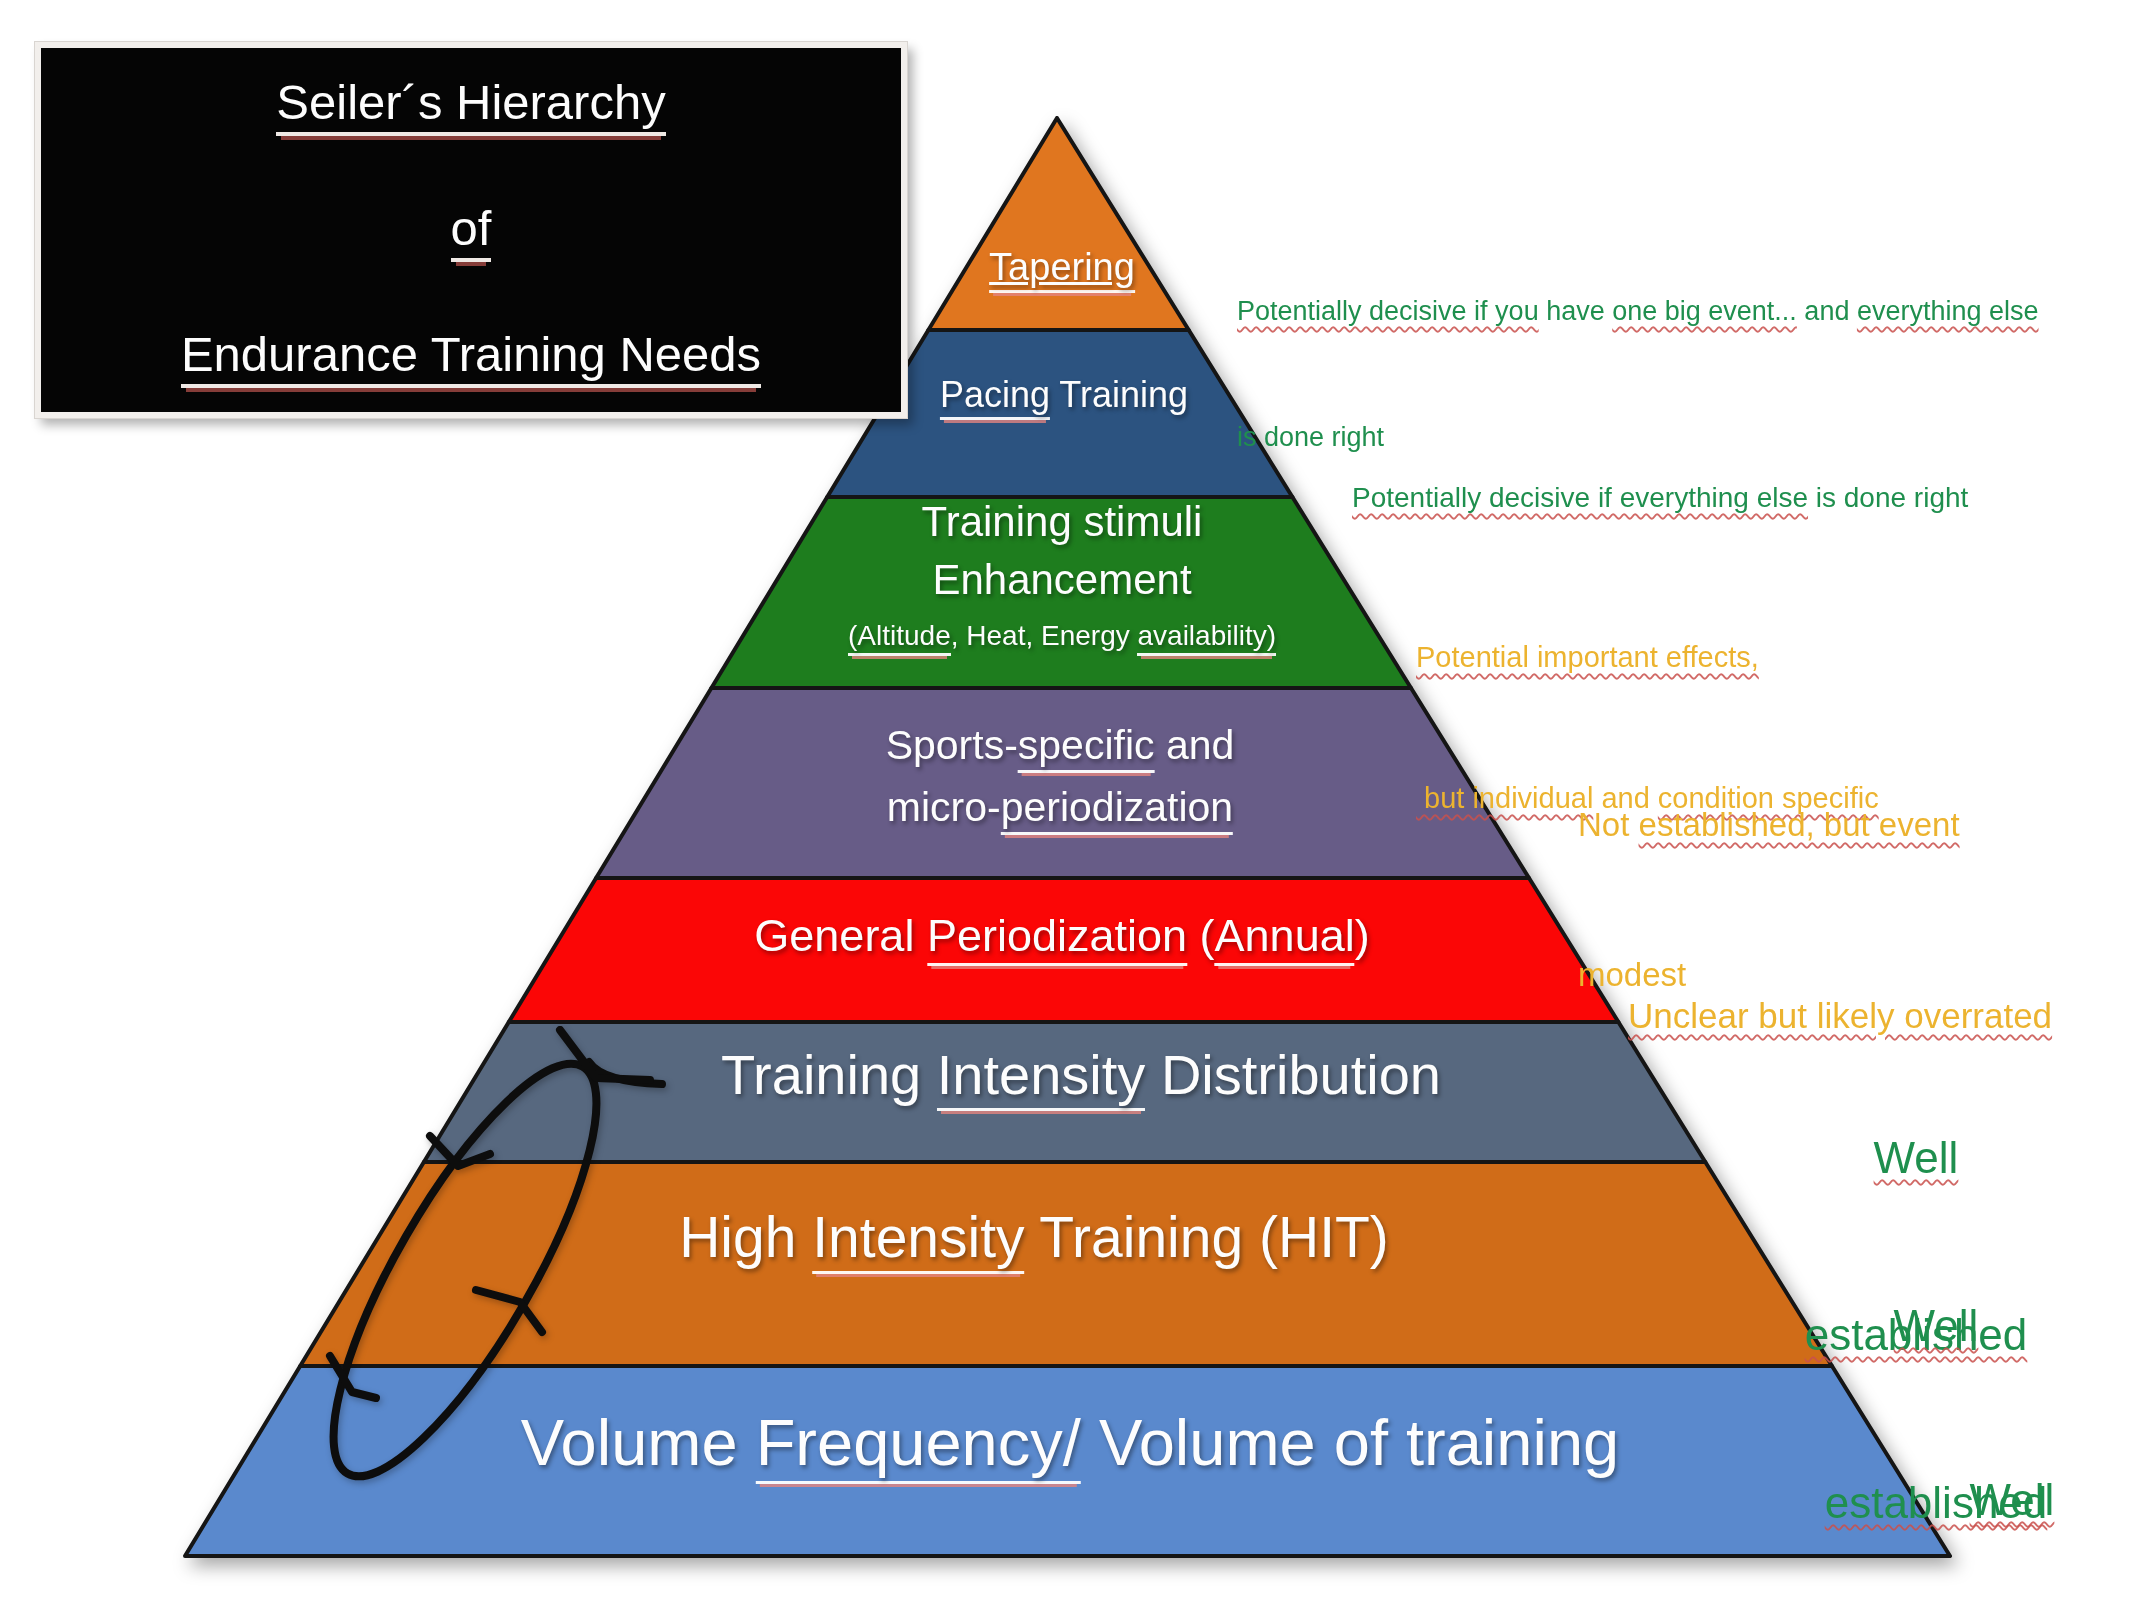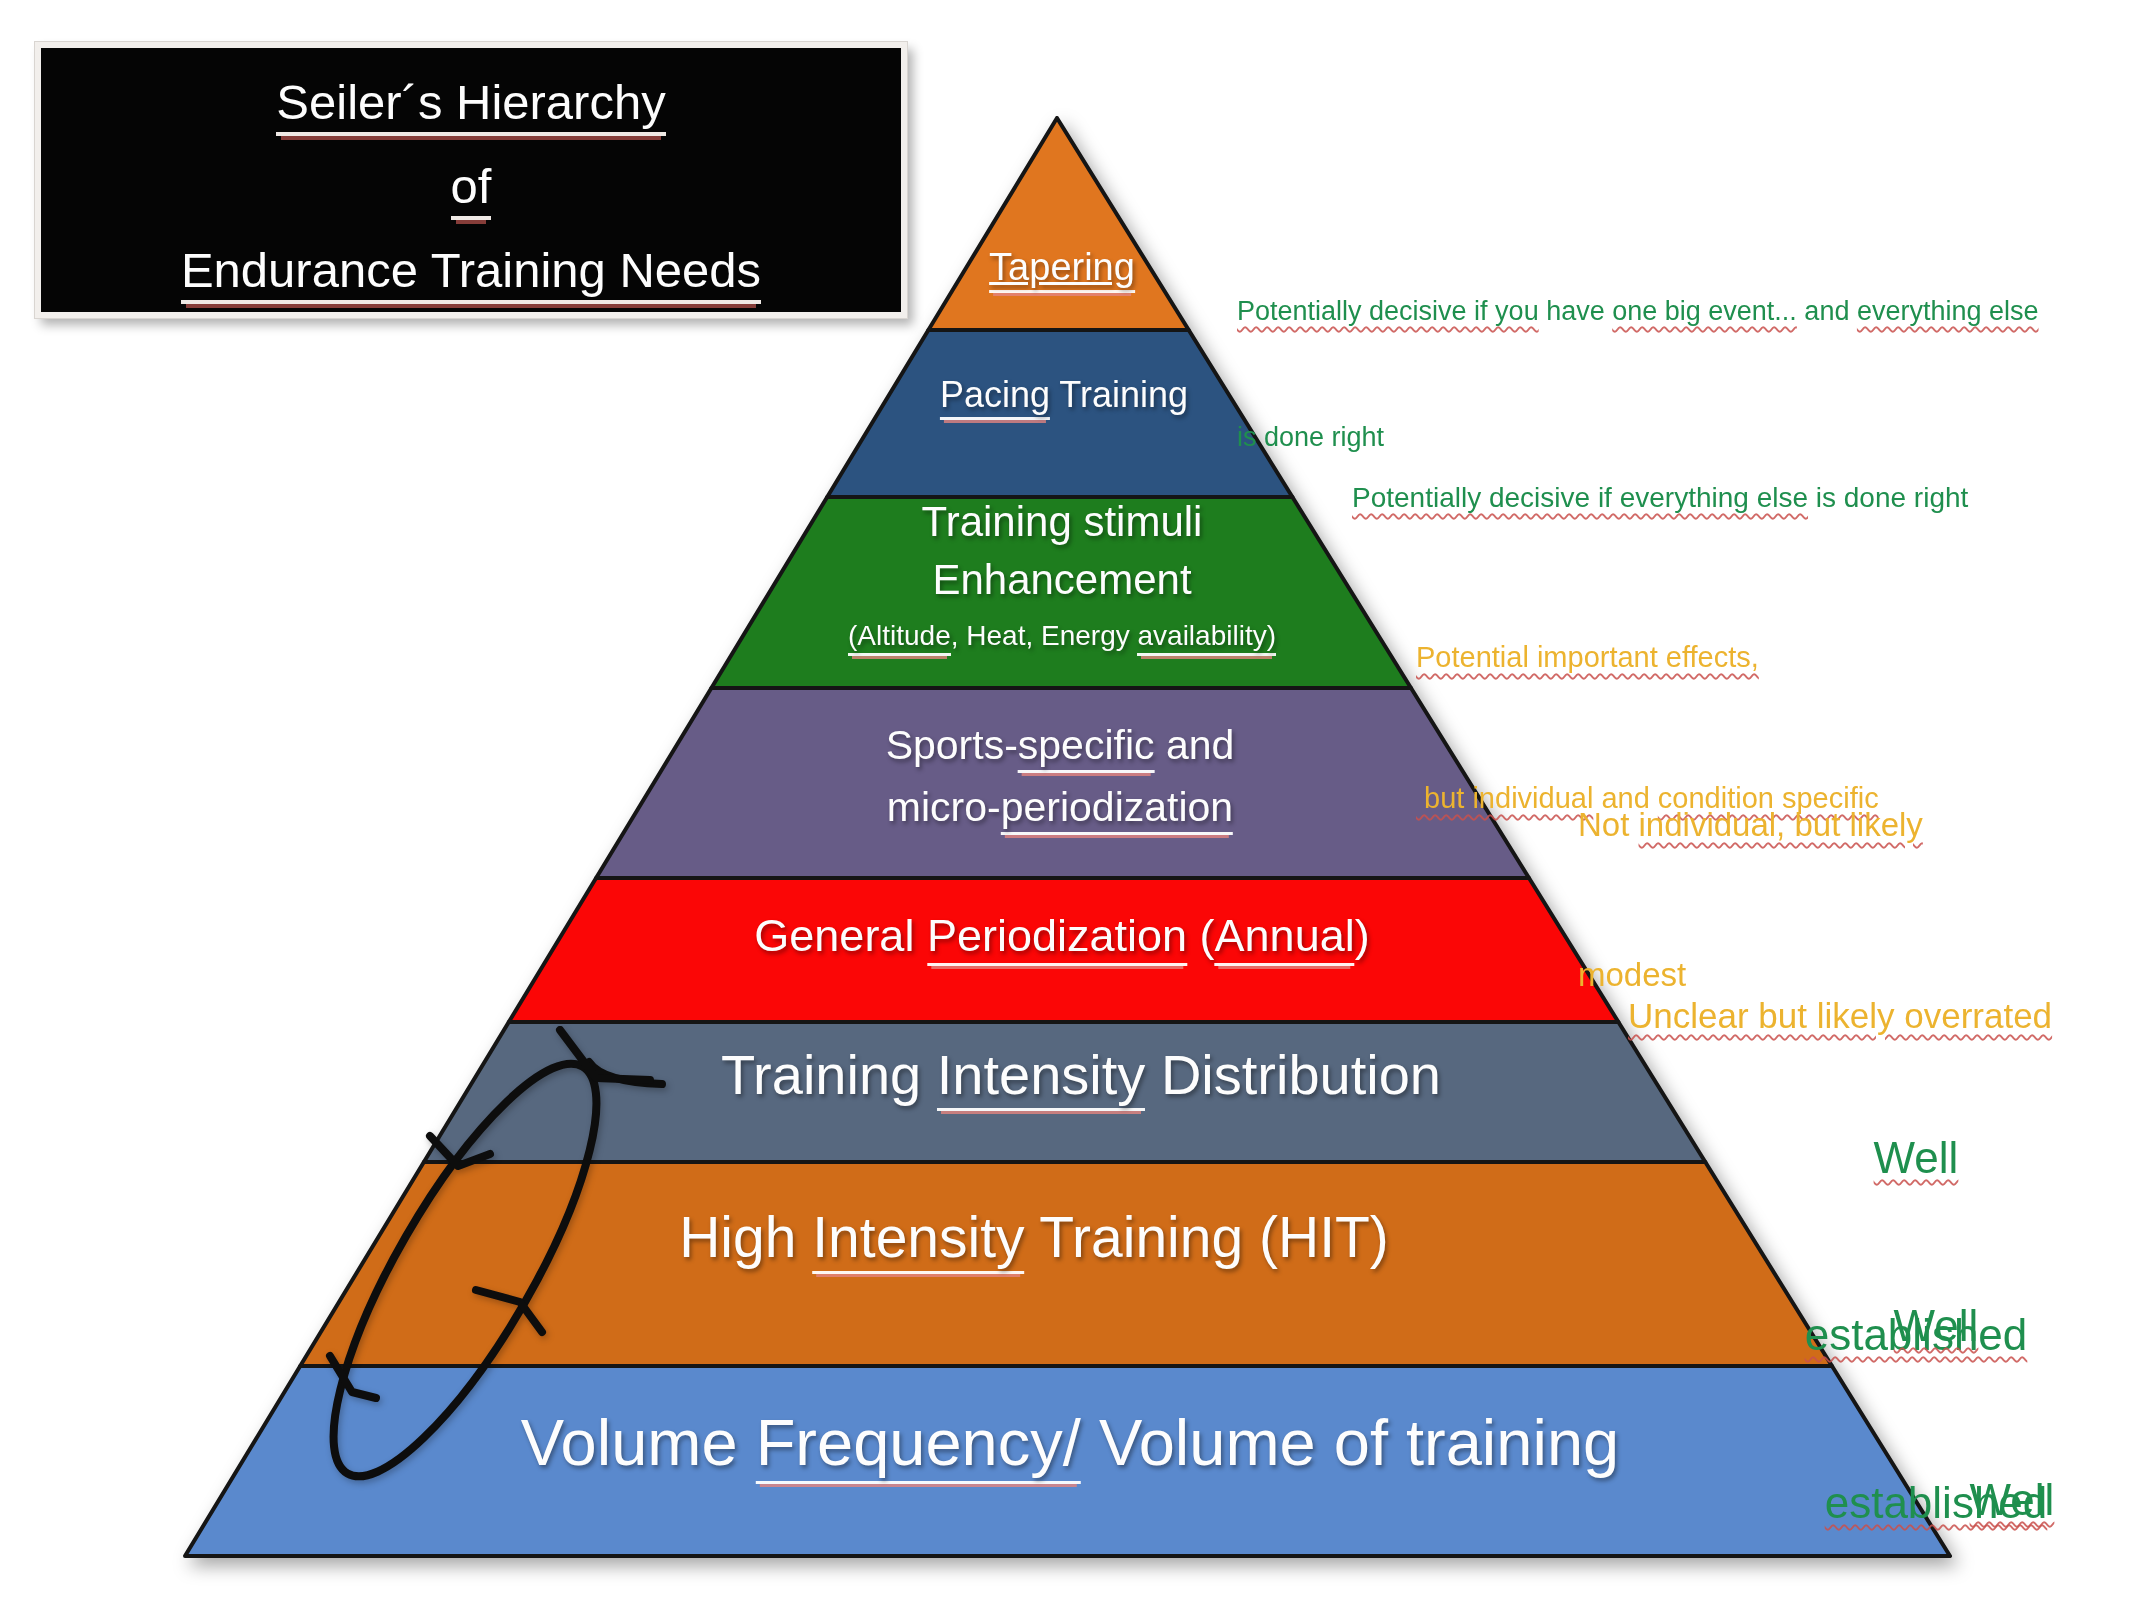--- a/index.html
+++ b/index.html
@@ -6,25 +6,25 @@
   .stage {
     position:relative; width:2150px; height:1611px; overflow:hidden;
     background:#ffffff; font-family:"Liberation Sans", sans-serif;
   }
   svg.pyr { position:absolute; left:0; top:0; }
   .pyr-group { filter: drop-shadow(6px 8px 9px rgba(0,0,0,0.35)); }
   .loop-group { filter: drop-shadow(2px 3px 3px rgba(0,0,0,0.25)); }
 
   
   .title-box {
-    position:absolute; left:35px; top:42px; width:872px; height:276px;
+    position:absolute; left:35px; top:42px; width:872px; height:376px;
     background:#050505; border:6px solid #f2efec; box-sizing:border-box;
     box-shadow: 0 0 0 1px #d9d5d1, 6px 7px 10px rgba(0,0,0,0.30);
     display:flex; flex-direction:column; align-items:center;
-    justify-content:space-between; padding:26px 10px 14px;
+    justify-content:space-between; padding:26px 10px 30px;
   }
   .title-line { color:#fdfdfd; font-size:49px; white-space:pre; }
   .tu { border-bottom:4px solid #efe9e5; box-shadow:0 9px 0 -5px rgba(190,85,80,0.70); padding-bottom:3px; }
 
   
   .layer-label {
     position:absolute; transform:translateX(-50%);
     color:#fdfdfd; white-space:pre; text-align:center;
     text-shadow:2px 3px 4px rgba(0,0,0,0.38);
   }
@@ -112,21 +112,21 @@
   <div class="note note-green" id="note-pacing">
     <span class="line"><span class="sq">Potentially decisive if everything else</span><span> is done right</span></span>
   </div>
 
   <div class="note note-gold" id="note-stimuli">
     <span class="line"><span class="sq">Potential important effects,</span></span>
     <span class="line"><span class="sq"> but individual</span><span> and </span><span class="sq">condition specific</span></span>
   </div>
 
   <div class="note note-gold" id="note-sports">
-    <span class="line"><span>Not </span><span class="sq">individual, but likely</span></span>
+    <span class="line"><span>Not </span><span class="sq">established, but event</span></span>
     <span class="line"><span>modest</span></span>
   </div>
 
   <div class="note note-gold" id="note-period">
     <span class="line"><span class="sq">Unclear but likely overrated</span></span>
   </div>
 
   <div class="note note-green note-well" id="note-tid">
     <span class="line"><span class="sq">Well</span></span>
     <span class="line"><span class="sq">established</span></span>

